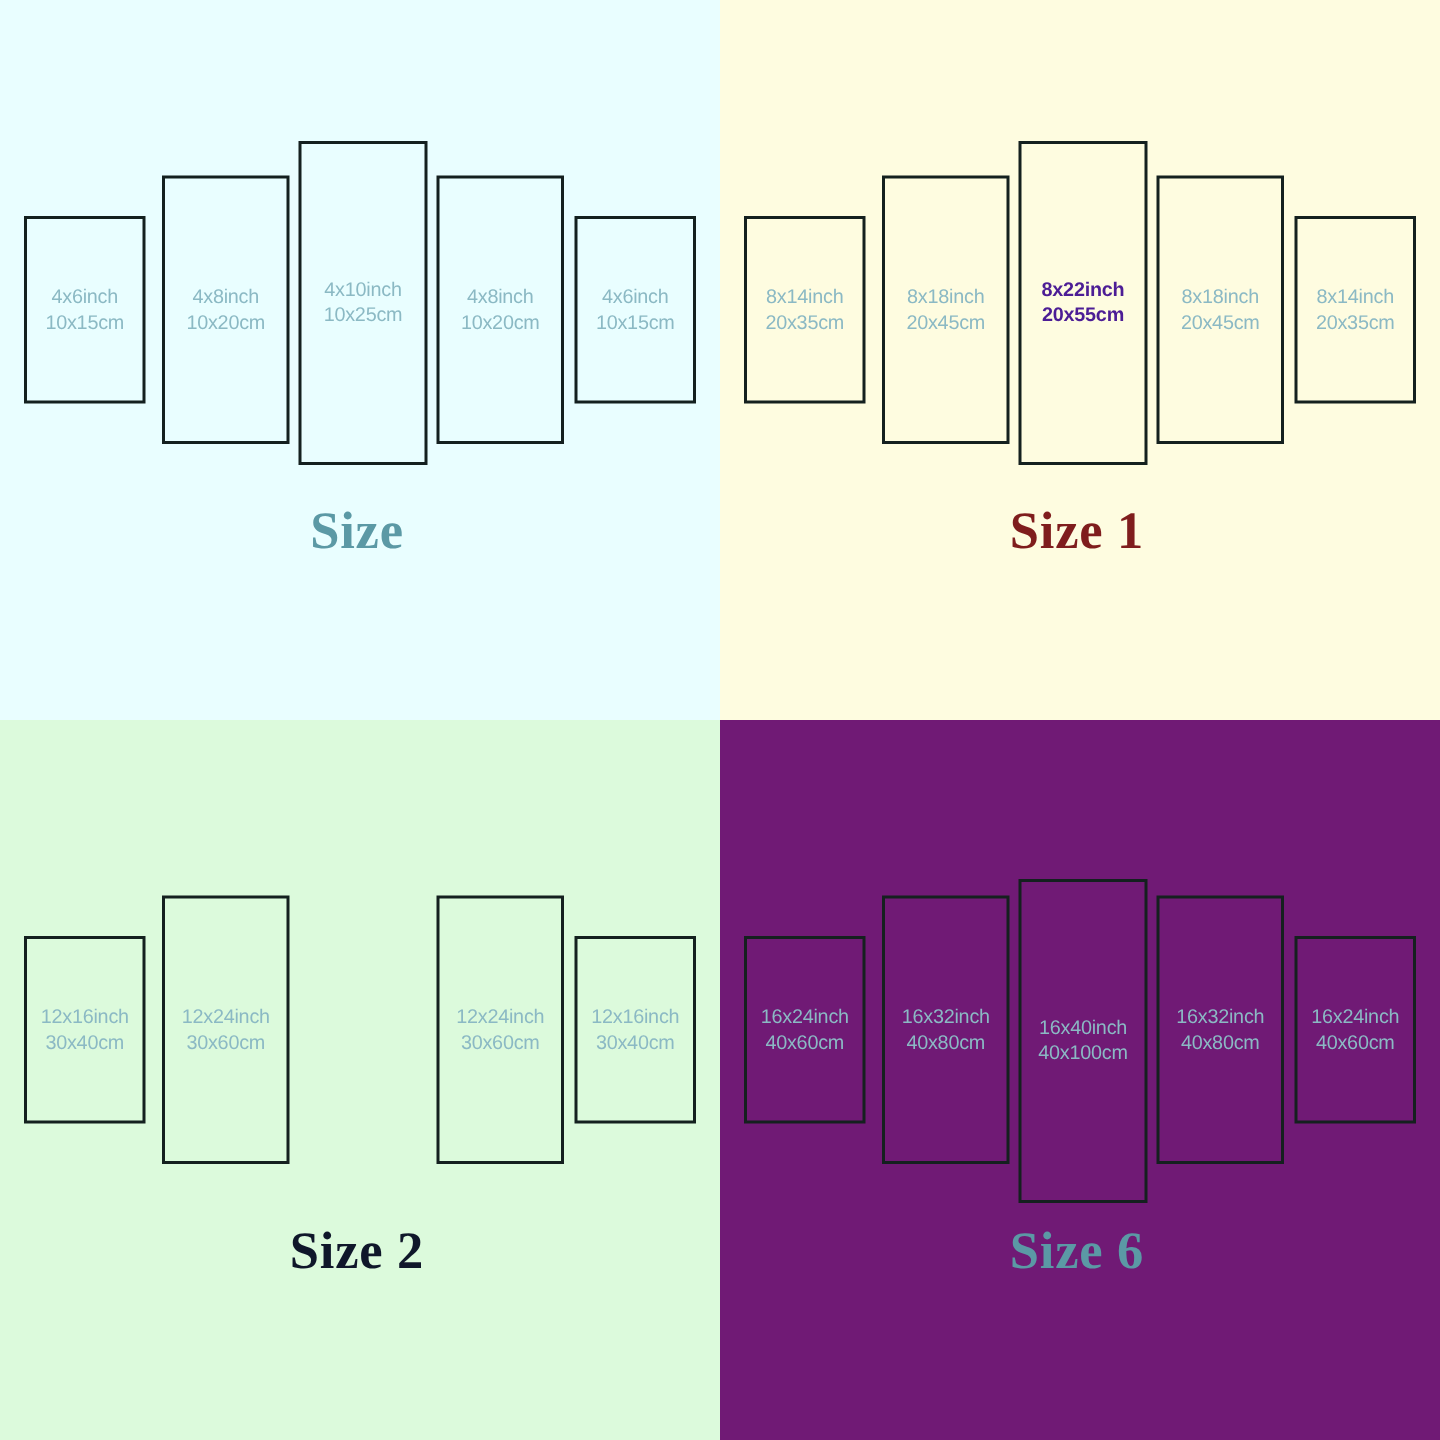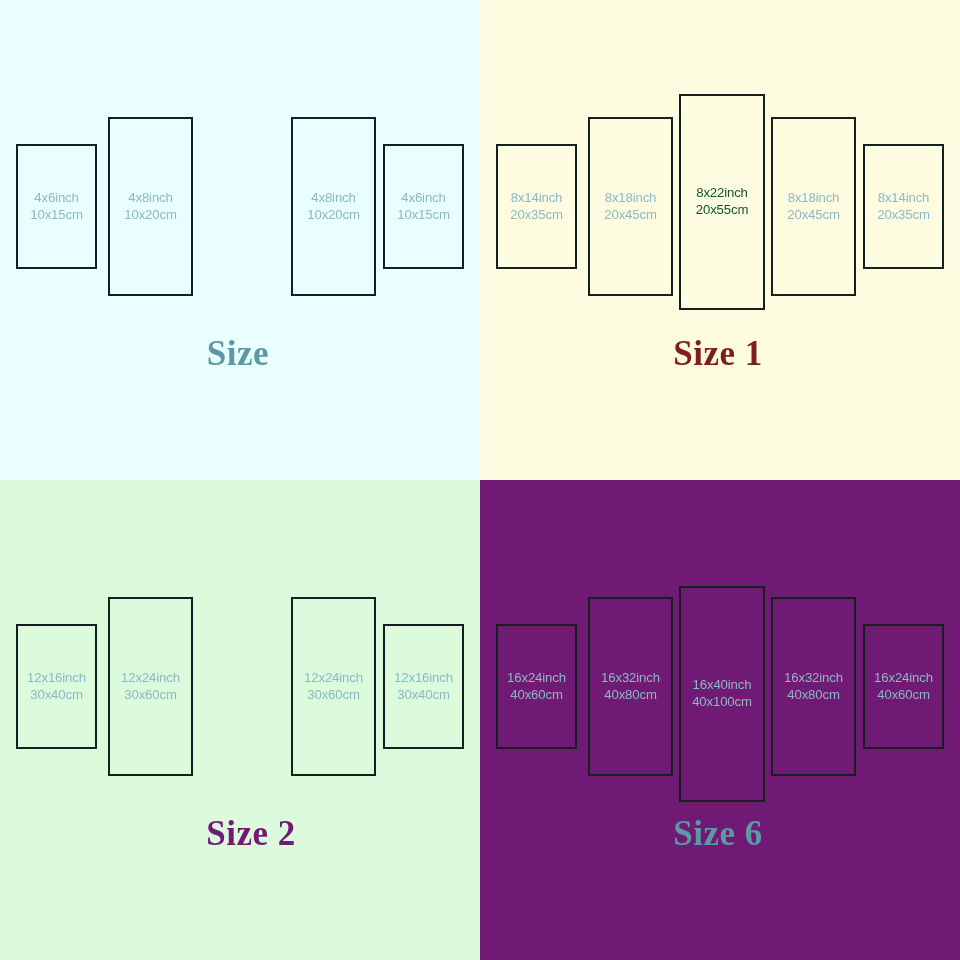--- a/index.html
+++ b/index.html
@@ -107,20 +107,26 @@
           <span class="l-in">4x6inch</span>
           <span class="l-cm">10x15cm</span>
         </div>
       </div>
       <div class="panel s2" style="border-color: rgb(20, 32, 31);">
         <div class="panel-label" style="color: rgb(139, 185, 196);">
           <span class="l-in">4x8inch</span>
           <span class="l-cm">10x20cm</span>
         </div>
       </div>
+      <div class="panel s3" style="border-color: rgb(20, 32, 31);">
+        <div class="panel-label" style="color: rgb(139, 185, 196);">
+          <span class="l-in">4x10inch</span>
+          <span class="l-cm">10x25cm</span>
+        </div>
+      </div>
       <div class="panel s4" style="border-color: rgb(20, 32, 31);">
         <div class="panel-label" style="color: rgb(139, 185, 196);">
           <span class="l-in">4x8inch</span>
           <span class="l-cm">10x20cm</span>
         </div>
       </div>
       <div class="panel s5" style="border-color: rgb(20, 32, 31);">
         <div class="panel-label" style="color: rgb(139, 185, 196);">
           <span class="l-in">4x6inch</span>
           <span class="l-cm">10x15cm</span>
@@ -138,21 +144,21 @@
           <span class="l-cm">20x35cm</span>
         </div>
       </div>
       <div class="panel s2" style="border-color: rgb(20, 32, 31);">
         <div class="panel-label" style="color: rgb(139, 185, 196);">
           <span class="l-in">8x18inch</span>
           <span class="l-cm">20x45cm</span>
         </div>
       </div>
       <div class="panel s3" style="border-color: rgb(20, 32, 31);">
-        <div class="panel-label" style="color: #14532d;">
+        <div class="panel-label" style="color: #4c1d95; font-weight: bold;">
           <span class="l-in">8x22inch</span>
           <span class="l-cm">20x55cm</span>
         </div>
       </div>
       <div class="panel s4" style="border-color: rgb(20, 32, 31);">
         <div class="panel-label" style="color: rgb(139, 185, 196);">
           <span class="l-in">8x18inch</span>
           <span class="l-cm">20x45cm</span>
         </div>
       </div>
@@ -186,21 +192,21 @@
           <span class="l-cm">30x60cm</span>
         </div>
       </div>
       <div class="panel s5" style="border-color: rgb(20, 32, 31);">
         <div class="panel-label" style="color: rgb(139, 185, 196);">
           <span class="l-in">12x16inch</span>
           <span class="l-cm">30x40cm</span>
         </div>
       </div>
     </div>
-    <div class="quad-title" style="color: #701a75; padding-left: 13px;">Size 2</div>
+    <div class="quad-title" style="color: #0f172a;">Size 2</div>
   </div>
 
   <div class="quadrant q-br" style="background: #701a75;">
     <div class="panel-group">
       <div class="panel s1" style="border-color: rgb(20, 32, 31);">
         <div class="panel-label" style="color: rgb(139, 185, 196);">
           <span class="l-in">16x24inch</span>
           <span class="l-cm">40x60cm</span>
         </div>
       </div>

